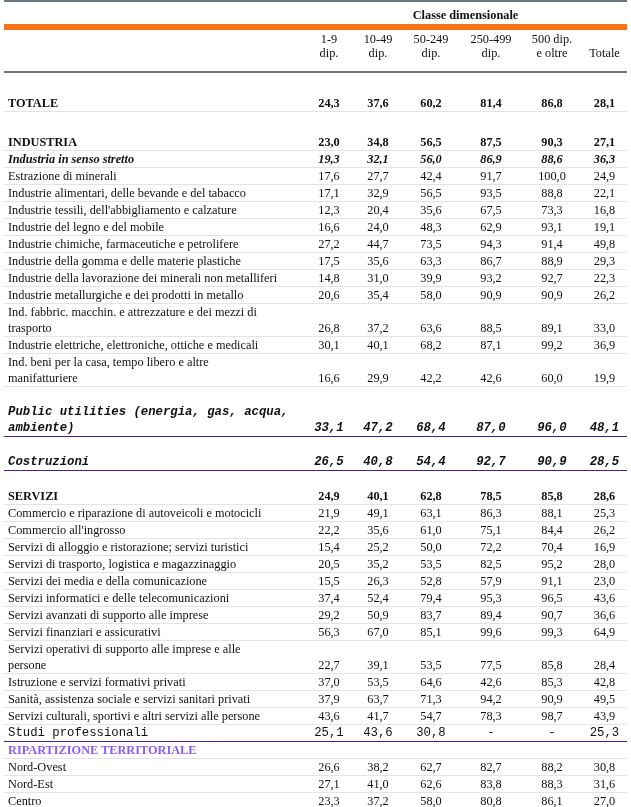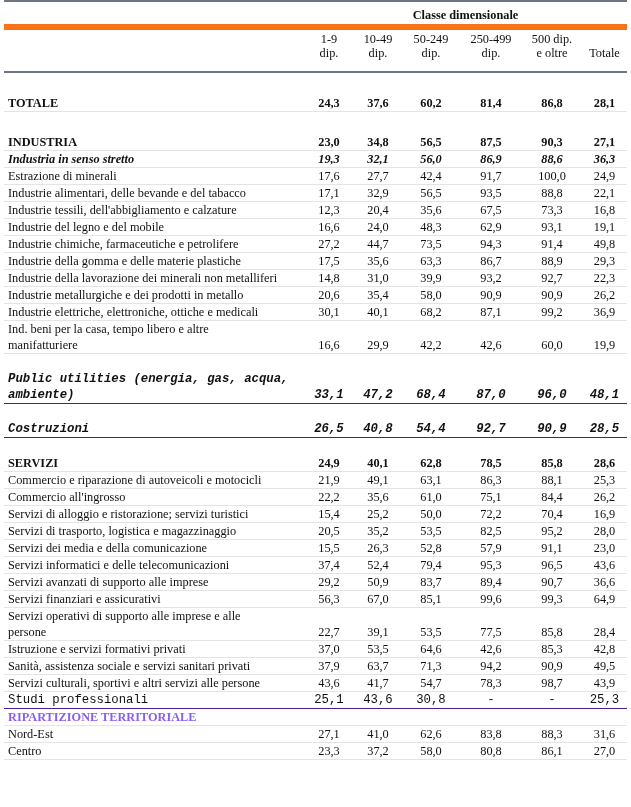--- a/index.html
+++ b/index.html
@@ -158,20 +158,29 @@
       <tr class="row ">
         <td class="label">Industrie metallurgiche e dei prodotti in metallo</td>
         <td class="num">20,6</td>
         <td class="num">35,4</td>
         <td class="num">58,0</td>
         <td class="num">90,9</td>
         <td class="num">90,9</td>
         <td class="num">26,2</td>
       </tr>
       <tr class="row ">
+        <td class="label"><span>Ind. fabbric. macchin. e attrezzature e dei mezzi di</span><br><span>trasporto</span></td>
+        <td class="num">26,8</td>
+        <td class="num">37,2</td>
+        <td class="num">63,6</td>
+        <td class="num">88,5</td>
+        <td class="num">89,1</td>
+        <td class="num">33,0</td>
+      </tr>
+      <tr class="row ">
         <td class="label">Industrie elettriche, elettroniche, ottiche e medicali</td>
         <td class="num">30,1</td>
         <td class="num">40,1</td>
         <td class="num">68,2</td>
         <td class="num">87,1</td>
         <td class="num">99,2</td>
         <td class="num">36,9</td>
       </tr>
       <tr class="row ">
         <td class="label"><span>Ind. beni per la casa, tempo libero e altre</span><br><span>manifatturiere</span></td>
@@ -332,20 +341,29 @@
         <td class="num">43,6</td>
         <td class="num">30,8</td>
         <td class="num">-</td>
         <td class="num">-</td>
         <td class="num">25,3</td>
       </tr>
       <tr class="section-head">
         <td colspan="7">RIPARTIZIONE TERRITORIALE</td>
       </tr>
       <tr class="row ">
+        <td class="label">Nord-Ovest</td>
+        <td class="num">26,6</td>
+        <td class="num">38,2</td>
+        <td class="num">62,7</td>
+        <td class="num">82,7</td>
+        <td class="num">88,2</td>
+        <td class="num">30,8</td>
+      </tr>
+      <tr class="row ">
         <td class="label">Nord-Est</td>
         <td class="num">27,1</td>
         <td class="num">41,0</td>
         <td class="num">62,6</td>
         <td class="num">83,8</td>
         <td class="num">88,3</td>
         <td class="num">31,6</td>
       </tr>
       <tr class="row ">
         <td class="label">Centro</td>

